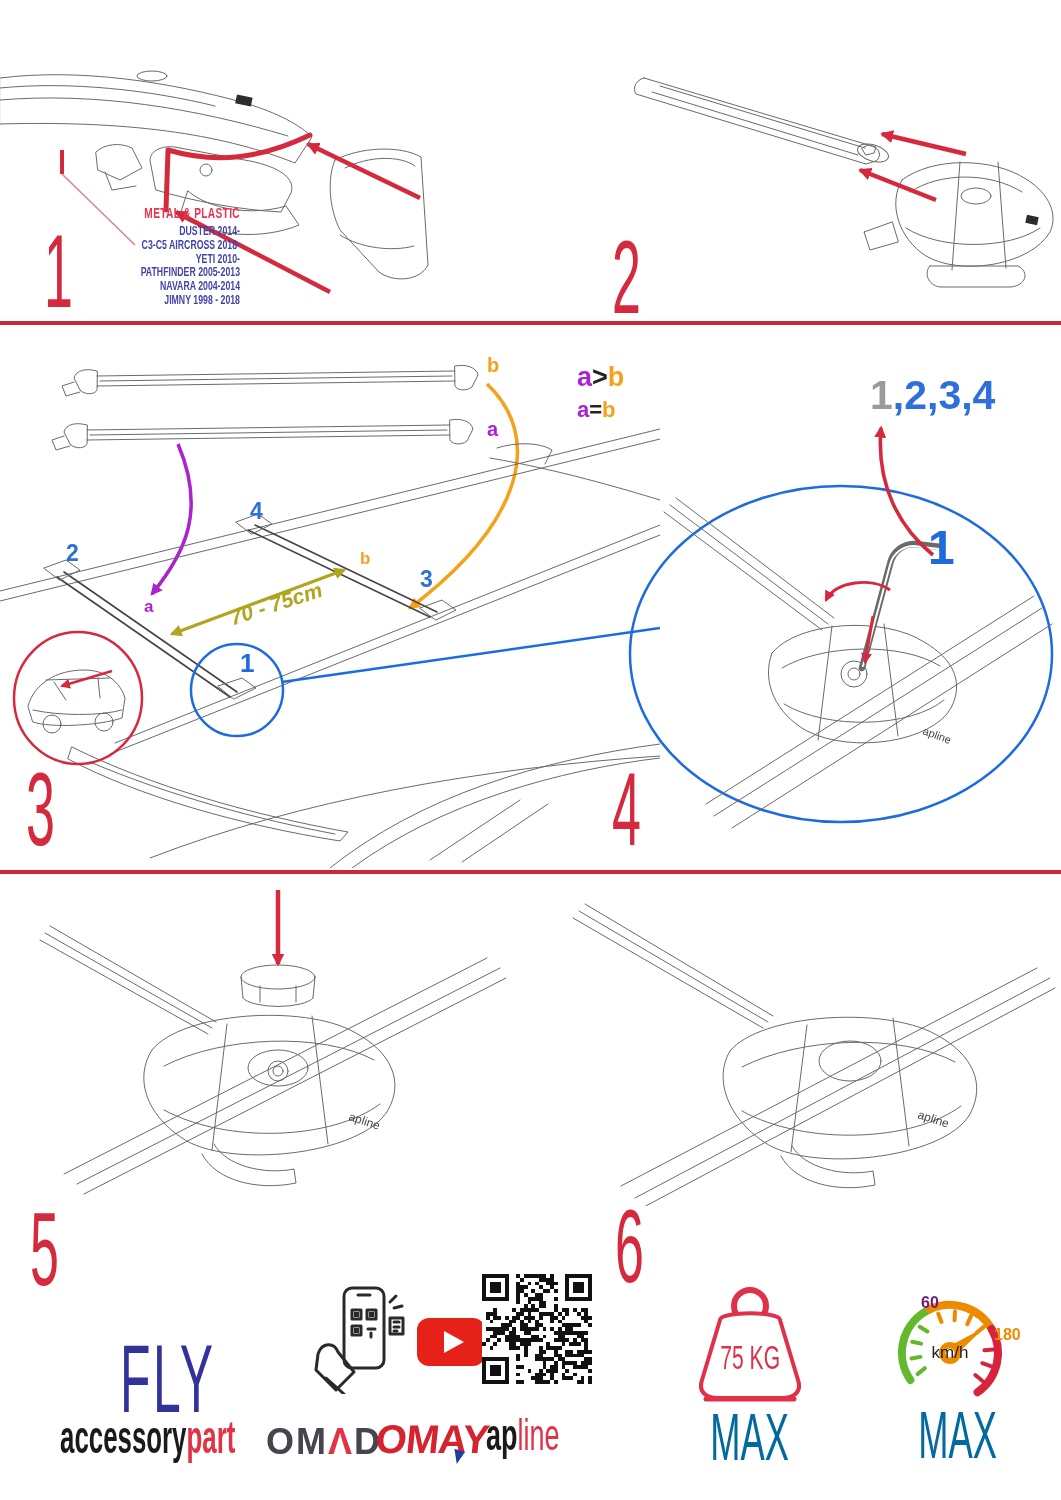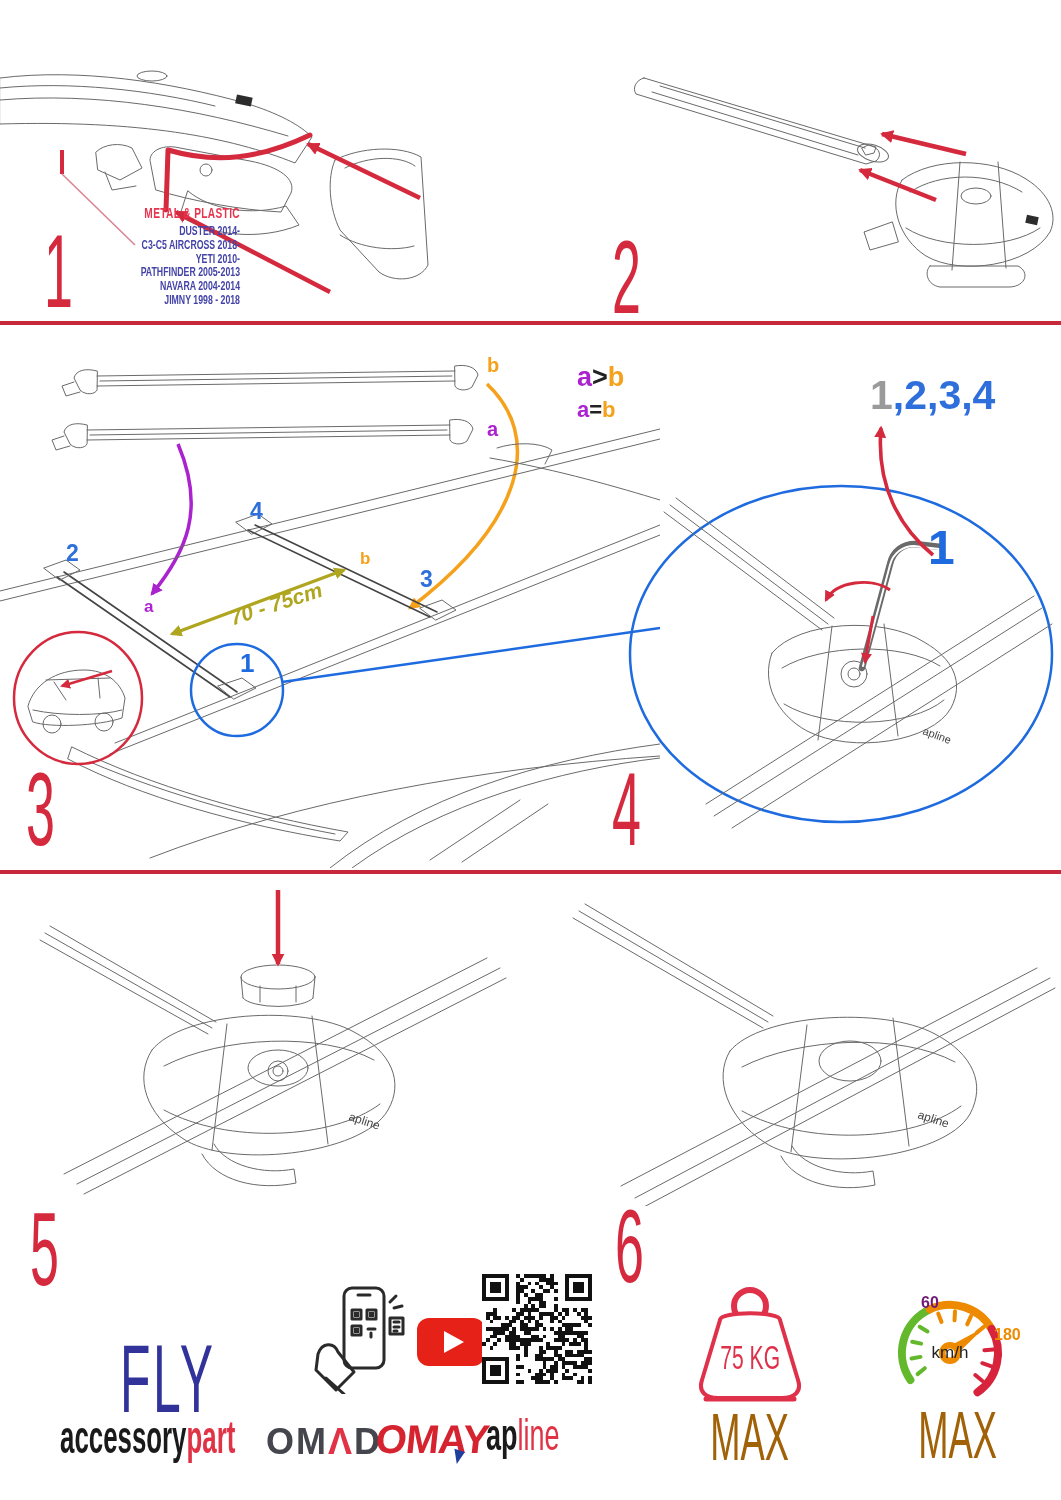--- a/index.html
+++ b/index.html
@@ -34,21 +34,21 @@
   #omay-tri{position:absolute;left:452px;top:1450px;width:0;height:0;
         border-left:7px solid transparent;border-right:4px solid transparent;
         border-top:14px solid #1F3F9E;transform:rotate(18deg);}
   #apline{position:absolute;left:486px;top:1412px;font-size:45px;line-height:1;
         transform:scaleX(.6);transform-origin:left top;white-space:nowrap;}
   #apline .k{color:#1A1A1A;font-weight:700;} #apline .r{color:#E03345;font-weight:400;}
   
   #kg{position:absolute;left:676px;top:1338px;width:148px;text-align:center;color:#E0314B;
       font-weight:400;font-size:34px;}
   #kg span{display:inline-block;transform:scaleX(.62);transform-origin:center;white-space:nowrap;}
-  .maxlab{position:absolute;width:148px;text-align:center;color:#a16207;font-size:66px;
+  .maxlab{position:absolute;width:148px;text-align:center;color:#0369a1;font-size:66px;
       line-height:.9;font-weight:400;}
   .maxlab span{display:inline-block;transform:scaleX(.55);transform-origin:center top;}
   #spd60{position:absolute;left:897px;top:1294px;color:#701a75;font-weight:700;font-size:16px;margin-left:24px;}
   #spd120{position:absolute;left:994px;top:1326px;color:#EE8A00;font-weight:700;font-size:16px;}
   #kmh{position:absolute;left:884px;top:1343px;width:132px;text-align:center;color:#222;
       font-size:17px;font-weight:400;}
   svg{display:block;}
   .wire{stroke:#6a6a6a;stroke-width:1;fill:none;stroke-linecap:round;stroke-linejoin:round;}
   .wire2{stroke:#444;stroke-width:1.6;fill:none;stroke-linecap:round;}
 </style>

